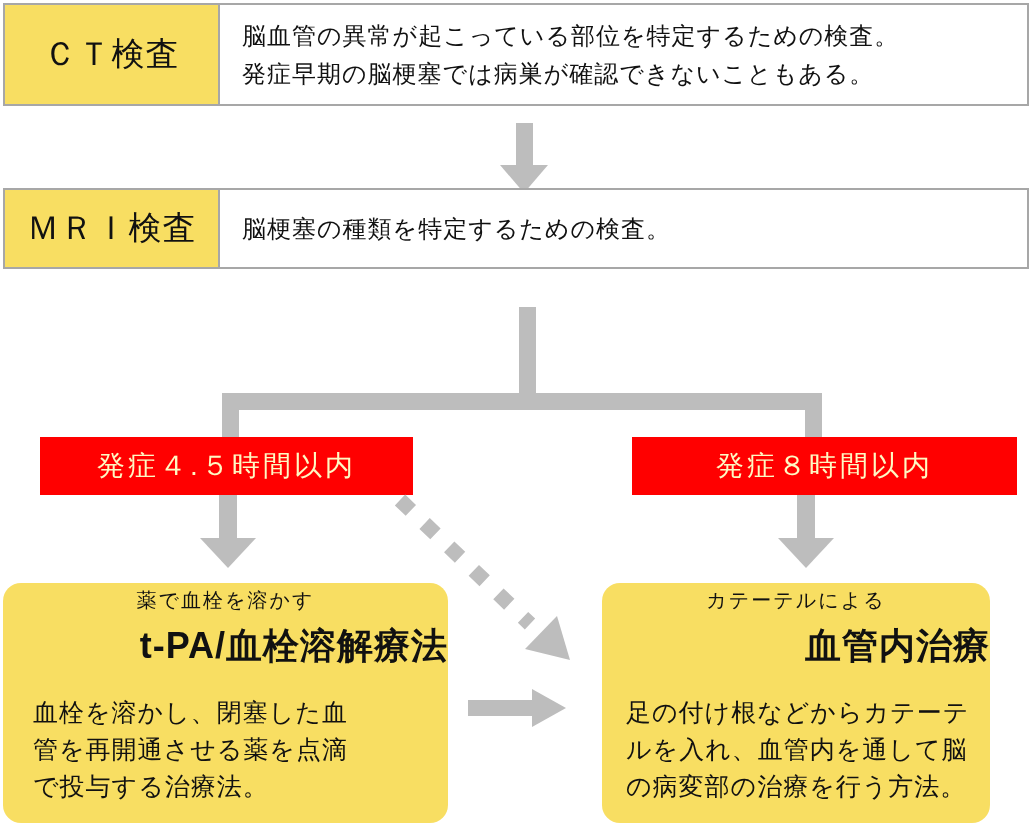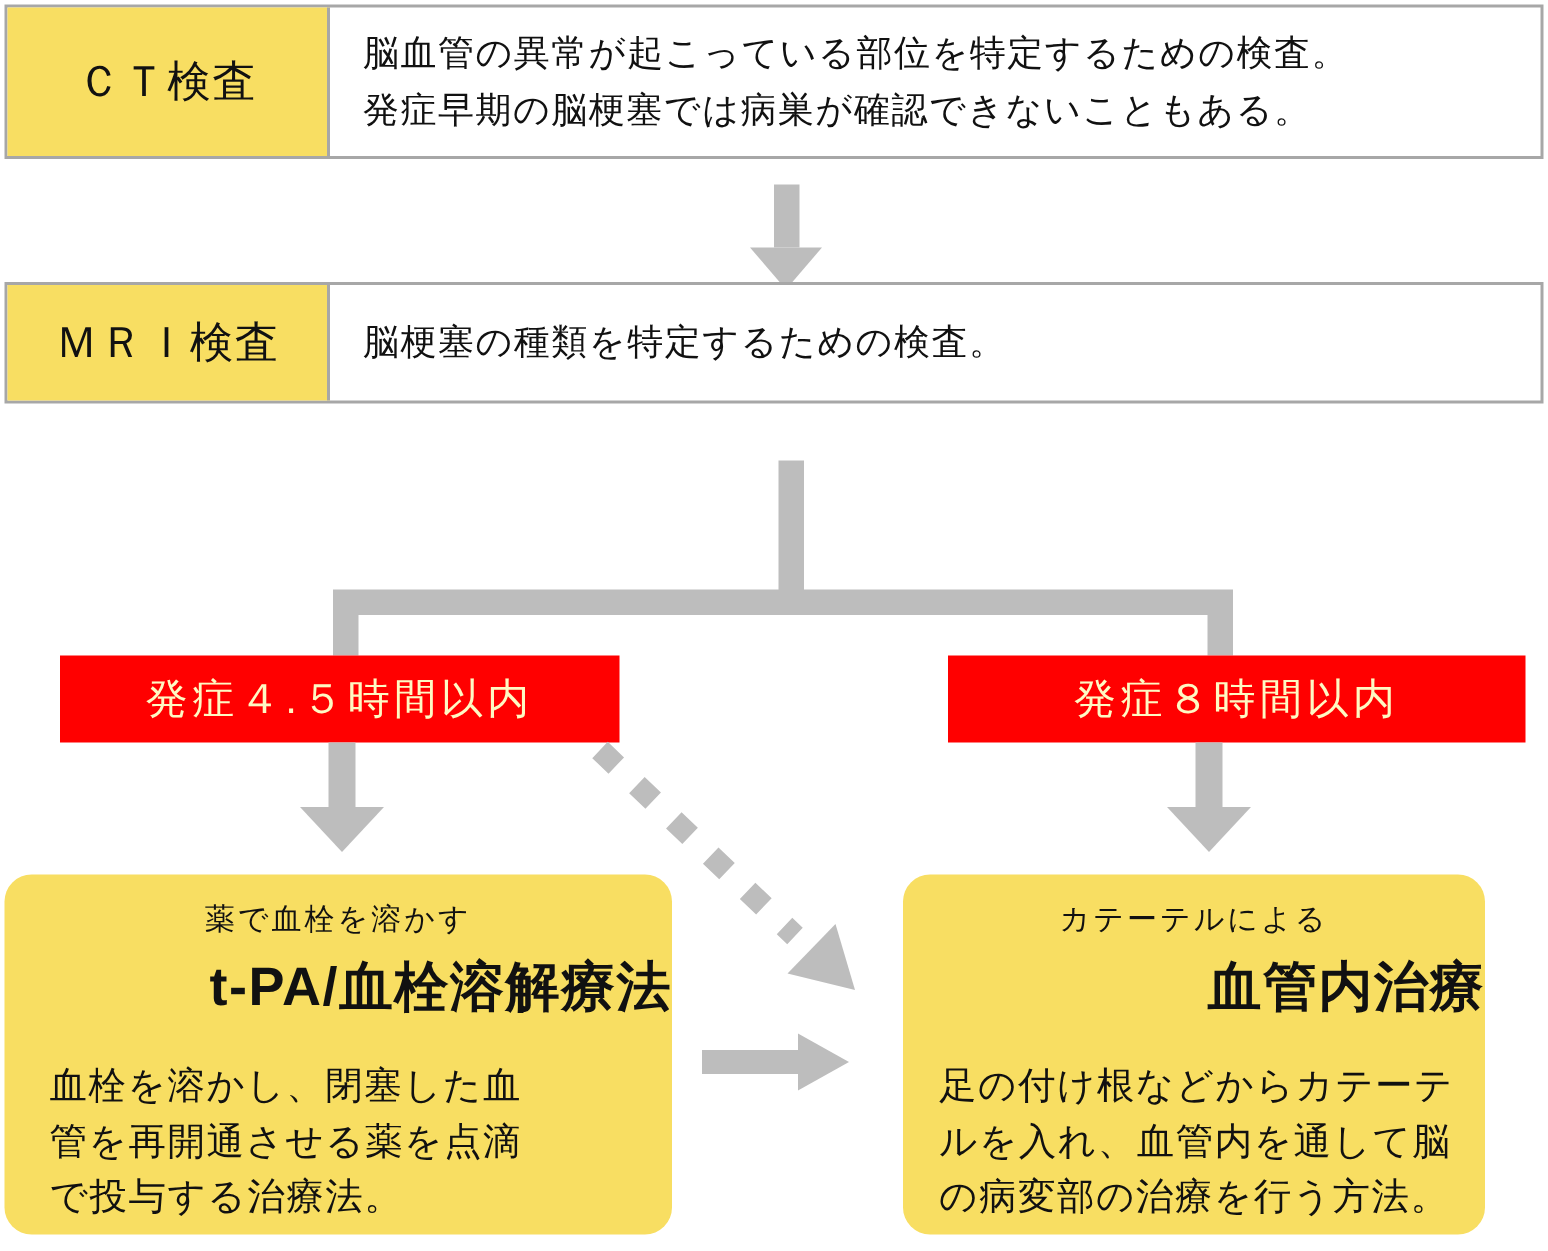--- a/index.html
+++ b/index.html
@@ -36,21 +36,21 @@
   .exam-box.ct{ top:3px;  height:103px; }
   .exam-box.mri{ top:188px; height:81px; }
   .exam-label{
     width:215px;
     flex:0 0 215px;
     background:var(--yellow);
     border-right:2px solid var(--border);
     display:flex;
     align-items:center;
     justify-content:center;
-    font-size:29px;
+    font-size:33px;
     letter-spacing:1px;
   }
   .exam-desc{
     flex:1;
     display:flex;
     align-items:center;
     padding-left:22px;
     padding-right:10px;
     font-size:24px;
     line-height:38px;
@@ -156,21 +156,21 @@
     border-left:34px solid var(--gray);
   }
 
   
   .treatment-card{
     position:absolute;
     top:583px;
     height:240px;
     background:var(--yellow);
     border-radius:18px;
-    padding-top:16px;
+    padding-top:4px;
   }
   #treatment-left { left:3px;   width:445px; }
   #treatment-right{ left:602px; width:388px; }
   .treatment-subtitle{
     text-align:center;
     font-size:20px;
     letter-spacing:2px;
   }
   .treatment-title{
     text-align:right;

